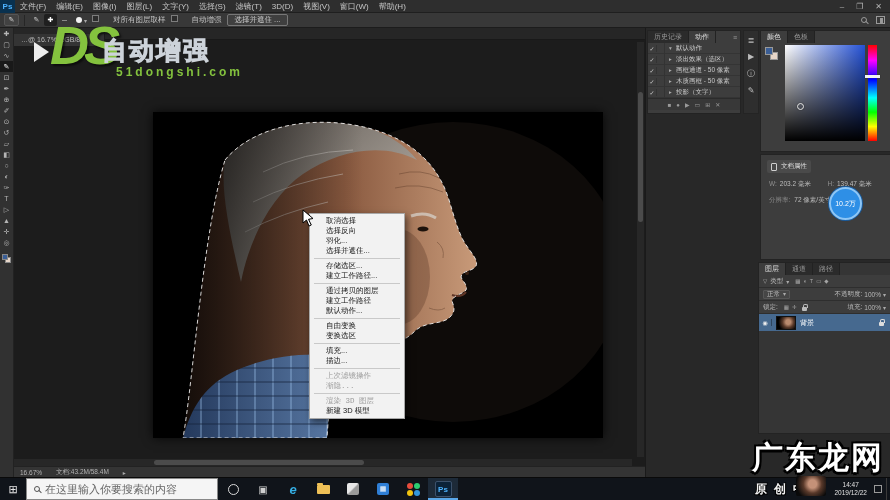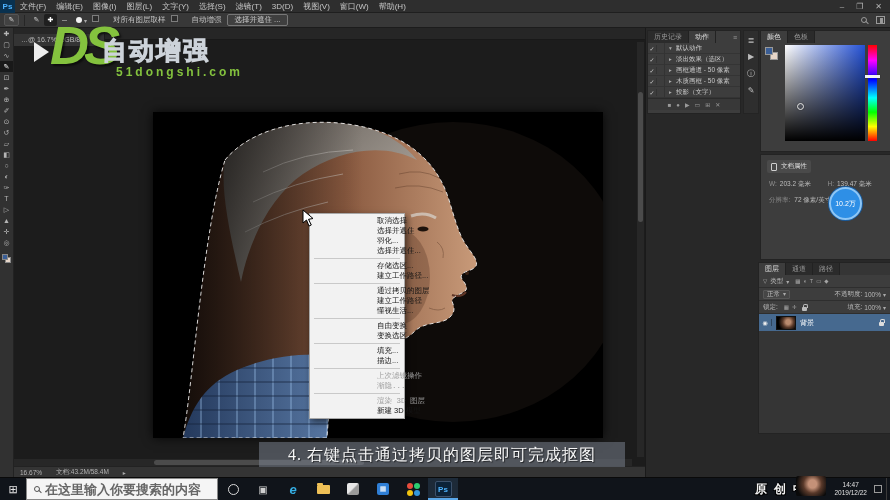--- a/index.html
+++ b/index.html
@@ -65,21 +65,21 @@
   #statusbar { position:absolute; left:0; top:438px; width:100%; height:11px; background:#343434;
     border-top:1px solid #222; display:flex; align-items:center; gap:14px; padding-left:6px; font-size:6.5px; color:#b3b3b3; }
   
   #caption { position:absolute; left:245px; top:414px; width:366px; height:25px;
     background:rgba(125,133,148,.5); color:#f7f7f7; font-family:"Liberation Serif", serif;
     font-size:16px; line-height:25px; text-align:center; letter-spacing:1px;
     text-shadow:1px 1px 1px rgba(0,0,0,.6); z-index:10; }
   
   #ctxmenu { position:absolute; left:295px; top:185px; width:96px; background:#f2f2f2;
     border:1px solid #a8a8a8; box-shadow:2px 3px 7px rgba(0,0,0,.55); padding:2px 0; z-index:50; }
-  .ctx-item { height:10px; line-height:10px; padding:0 8px 0 23px; font-size:7.5px; color:#141414; white-space:nowrap;margin-left:44px; }
+  .ctx-item { height:10px; line-height:10px; padding:0 8px 0 16px; font-size:7.5px; color:#141414; white-space:nowrap; }
   .ctx-item.disabled { color:#9b9b9b;font-family:Liberation Mono, monospace; }
   .ctx-item.sep { height:1px; line-height:1px; padding:0; margin:2px 4px; background:#c9c9c9; }
   #cursor { position:absolute; left:288px; top:181px; z-index:51; }
   
   #dock { position:absolute; left:645px; top:28px; width:245px; height:449px; background:#282828; border-left:1px solid #1a1a1a; }
   .panel-tabs { display:flex; height:12px; font-size:7px; }
   .ptab { padding:0 6px; line-height:12px; background:#2b2b2b; color:#9a9a9a; border-right:1px solid #222; white-space:nowrap; }
   .ptab.active { background:#3d3d3d; color:#dedede; }
   .panel-head-icons { margin-left:auto; display:flex; gap:4px; padding-right:3px; align-items:center; color:#9a9a9a; font-size:7px; }
   
@@ -158,22 +158,22 @@
     text-shadow:1px 1px 0 #000, -1px 1px 0 #000, 1px -1px 0 #000; }
   #corner-thumb { position:absolute; left:796px; top:476px; width:30px; height:20px; z-index:41; border-radius:2px;
     background:radial-gradient(circle at 55% 40%, #c49178 0 20%, #59392a 45%, #0a0a0a 80%); }
   
   #taskbar { position:absolute; left:0; top:478px; width:890px; height:22px; background:#10141a;
     display:flex; align-items:center; z-index:30; }
   #start-btn { width:26px; height:22px; display:flex; align-items:center; justify-content:center; color:#e4e4e4; font-size:11px; }
   #search-box { width:192px; height:22px; background:#f5f5f5; display:flex; align-items:center; gap:5px;
     padding-left:7px; border:1px solid #888; }
   #search-box .lens { border-color:#555; } #search-box .lens::after { background:#555; }
-  #search-input { border:none; outline:none; background:transparent; font-size:13px; color:#444; width:160px;
-    font-family:"Liberation Sans", sans-serif;font-weight:bold; }
+  #search-input { border:none; outline:none; background:transparent; font-size:11px; color:#444; width:160px;
+    font-family:"Liberation Sans", sans-serif; }
   #search-input::placeholder { color:#666; }
   .tb-cell { width:30px; height:22px; display:flex; align-items:center; justify-content:center; }
   .cortana { width:11px; height:11px; border:1.5px solid #dadada; border-radius:50%; }
   .taskview { color:#cfcfcf; font-size:10px; }
   .edge-glyph { color:#35aee3; font-size:13px; font-weight:bold; font-style:italic; }
   .folder { width:13px; height:9px; background:#eec056; border-radius:1px; position:relative; }
   .folder::before { content:""; position:absolute; top:-2px; left:0; width:6px; height:2px; background:#eec056; border-radius:1px 1px 0 0; }
   .grayapp { width:12px; height:12px; border-radius:2px; background:linear-gradient(135deg, #e8e8e8 45%, #9a9a9a 55%); }
   .blueapp { width:12px; height:12px; border-radius:2px; background:#2f7fd6; color:#fff; font-size:7px;
     display:flex; align-items:center; justify-content:center; }
@@ -394,35 +394,34 @@
               <path d="M30,270 L190,270"></path>
               <path d="M30,284 L190,284"></path>
               <path d="M30,298 L190,298"></path>
               <path d="M30,312 L190,312"></path>
           </g>
         </g>
         <path d="M72,48 C100,14 160,2 215,16 C258,27 285,52 296,88 C301,104 304,116 310,128 C317,140 326,148 323,154 C319,160 309,158 308,165 C310,170 315,173 313,178 C309,183 301,182 299,189 C301,195 303,199 297,205 C290,213 272,209 262,219 C252,229 240,233 224,233 C208,233 196,230 188,238 C180,262 176,294 174,326 L30,326 C40,270 50,120 72,48 Z" fill="none" stroke="#ececec" stroke-width="1" stroke-dasharray="4 3" opacity="0.9"></path>
       </svg>
     </div>
 
-    <div id="caption">4. 右键点击通过拷贝的图层即可完成抠图</div>
 
     <div id="ctxmenu">
 
     <div class="ctx-item">取消选择</div>
-        <div class="ctx-item">选择并遮住</div>
+        <div class="ctx-item">选择反向</div>
         <div class="ctx-item">羽化...</div>
         <div class="ctx-item">选择并遮住...</div>
         <div class="ctx-item sep"></div>
         <div class="ctx-item">存储选区...</div>
         <div class="ctx-item">建立工作路径...</div>
         <div class="ctx-item sep"></div>
         <div class="ctx-item">通过拷贝的图层</div>
         <div class="ctx-item">建立工作路径</div>
-        <div class="ctx-item">懂视生活...</div>
+        <div class="ctx-item">默认动作...</div>
         <div class="ctx-item sep"></div>
         <div class="ctx-item">自由变换</div>
         <div class="ctx-item">变换选区</div>
         <div class="ctx-item sep"></div>
         <div class="ctx-item">填充...</div>
         <div class="ctx-item">描边...</div>
         <div class="ctx-item sep"></div>
         <div class="ctx-item disabled">上次滤镜操作</div>
         <div class="ctx-item disabled">渐隐...</div>
         <div class="ctx-item sep"></div>
@@ -604,20 +603,21 @@
         <span id="layer-eye">◉</span>
         <span id="layer-thumb"></span>
         <span>背景</span>
         <span class="mini-lock"></span>
       </div>
     </div>
   </div>
 
   <div id="blue-badge">10.2万</div>
 
+  <div id="wm-corner">广东龙网</div>
   <div id="wm-corner-sub">原创中</div>
   <div id="corner-thumb"></div>
 
   <div id="gapline"></div>
 
   <div id="taskbar">
     <div id="start-btn">
         <span>⊞</span>
       </div>
     <div id="search-box">

